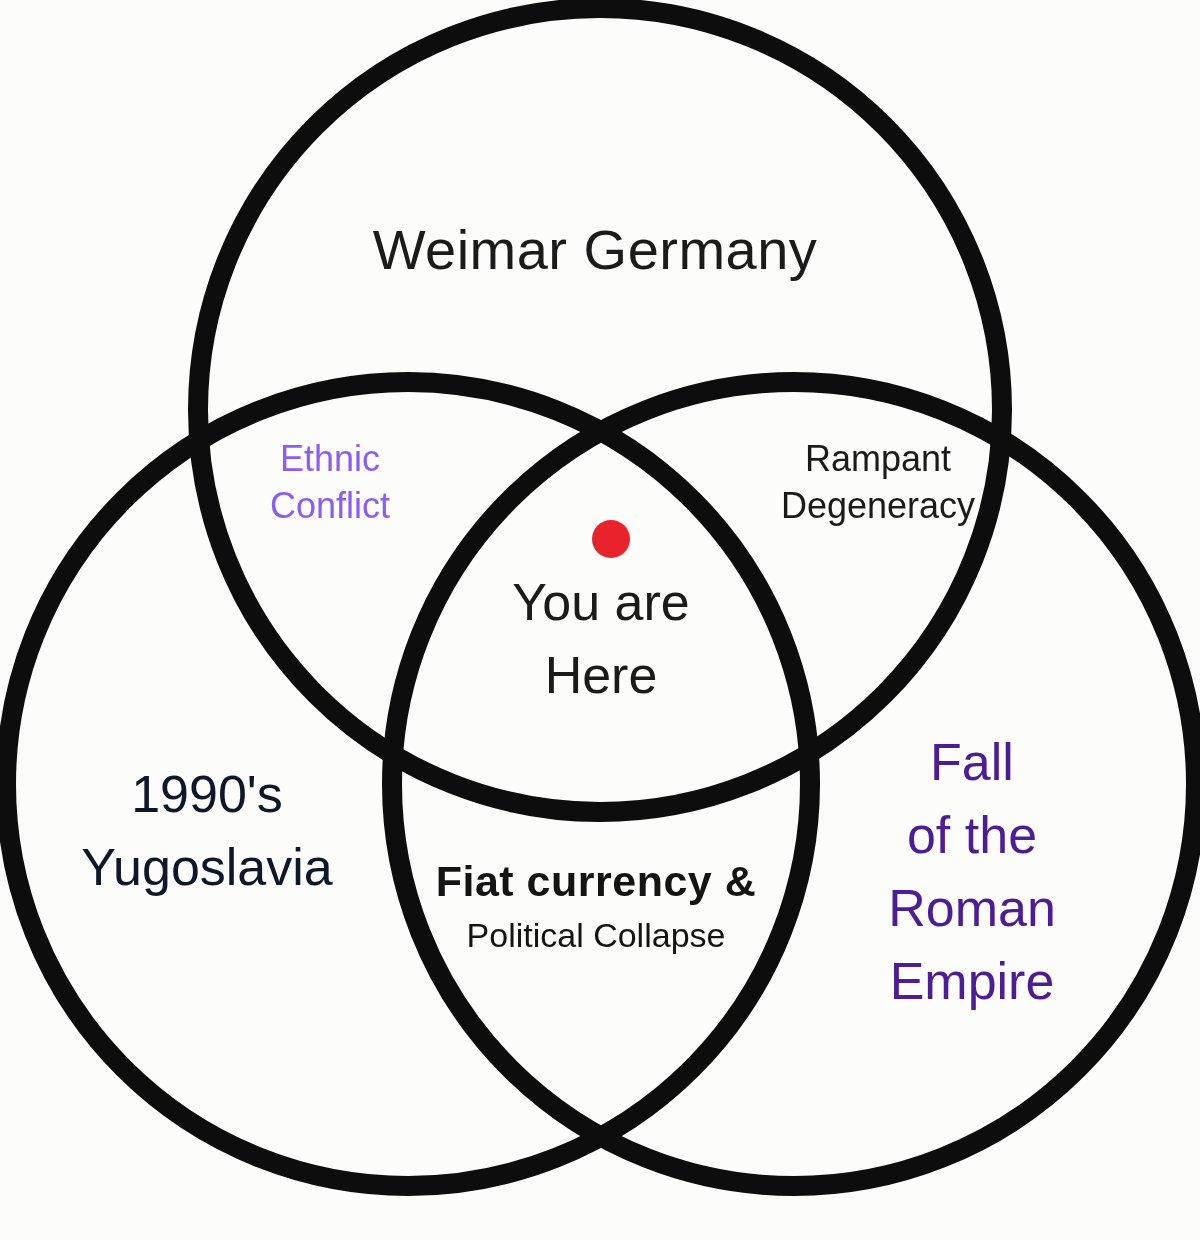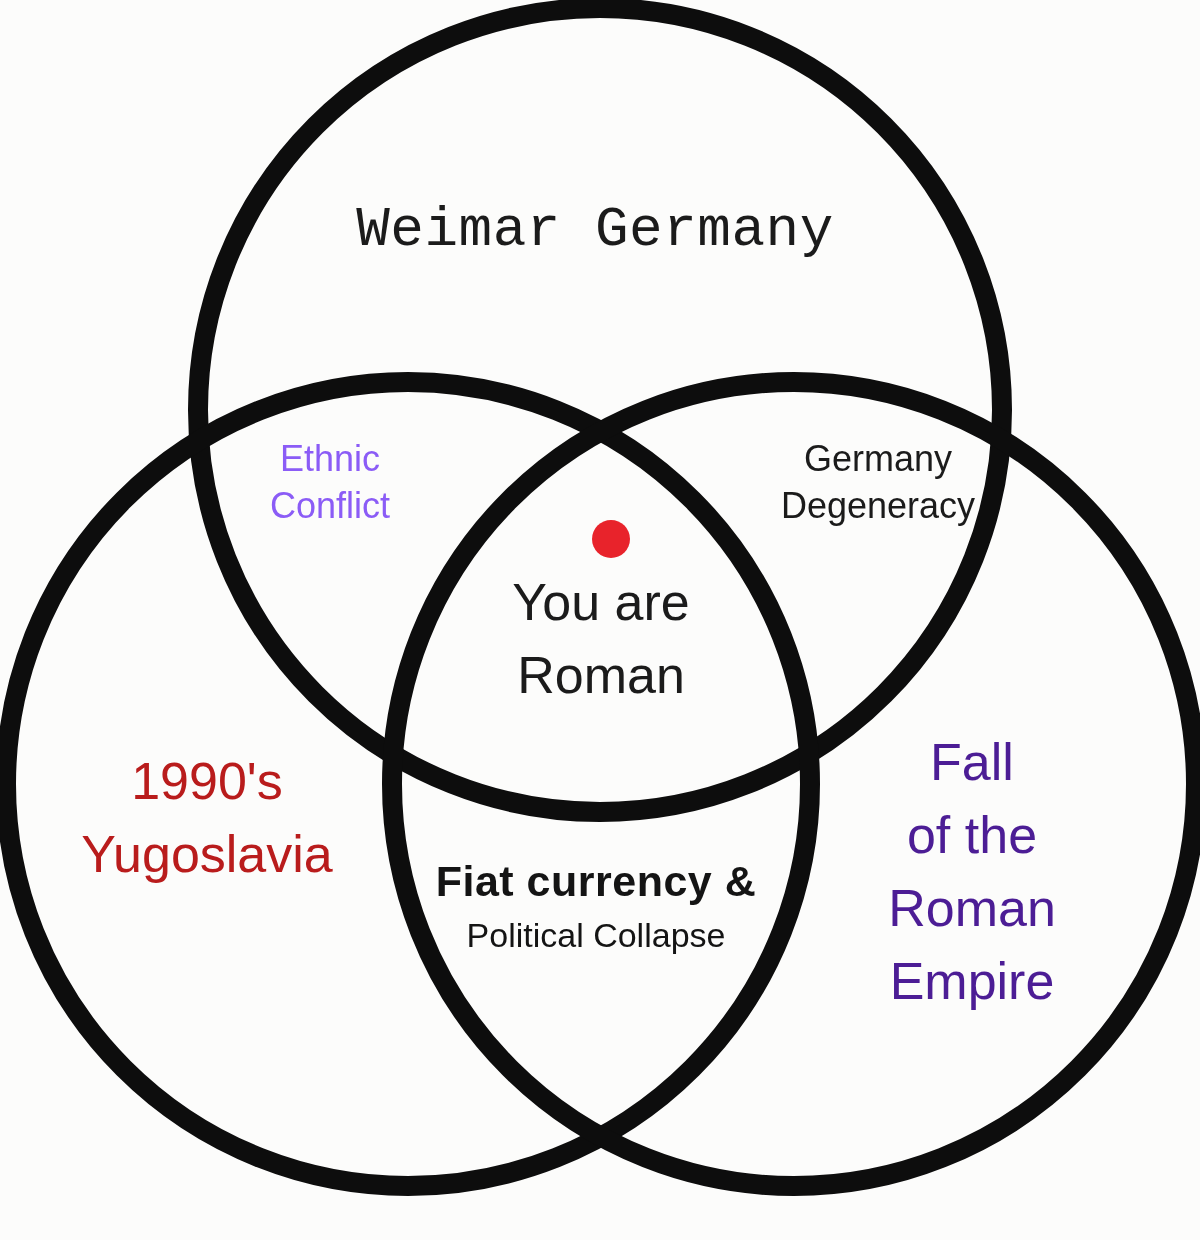--- a/index.html
+++ b/index.html
@@ -58,21 +58,21 @@
   .fiat-line1 {
     font-size: 43px;
     font-weight: 700;
     letter-spacing: 0.5px;
   }
   .fiat-line2 {
     font-size: 34px;
     font-weight: 500;
   }
   
-  .pos-weimar      { left: 595px; top: 230px; font-family: Liberation Mono, monospace; }
+  .pos-weimar      { left: 595px; top: 249px; }
   .pos-ethnic      { left: 330px; top: 482px; }
   .pos-rampant     { left: 878px; top: 482px; }
   .pos-youarehere  { left: 601px; top: 639px; }
   .pos-yugoslavia  { left: 207px; top: 818px; }
   .pos-fiat        { left: 596px; top: 906px; }
   .pos-roman       { left: 972px; top: 872px; }
 </style>
 </head>
 <body>
 
@@ -84,27 +84,27 @@
     <circle cx="408" cy="784" r="402" class="venn-circle" stroke="#0d0d0d"></circle>
     <circle cx="794" cy="784" r="402" class="venn-circle" stroke="#0d0d0d"></circle>
     <circle cx="611" cy="539" r="19" fill="#e8232b"></circle>
   </svg>
 
   <div class="label label-large pos-weimar" style="color: rgb(27, 27, 27);">Weimar Germany</div>
 
   <div class="label label-medium pos-ethnic" style="color: #8b5cf6;">Ethnic
 Conflict</div>
 
-  <div class="label label-medium pos-rampant" style="color: rgb(27, 27, 27);">Germany
+  <div class="label label-medium pos-rampant" style="color: rgb(27, 27, 27);">Rampant
 Degeneracy</div>
 
   <div class="label label-center pos-youarehere" style="color: rgb(27, 27, 27);">You are
-Roman</div>
+Here</div>
 
-  <div class="label label-center pos-yugoslavia" style="color: #b91c1c;">1990's
+  <div class="label label-center pos-yugoslavia" style="color: #0f172a; margin-top: 13px;">1990's
 Yugoslavia</div>
 
   <div class="fiat-group pos-fiat">
     <span class="fiat-line1">Fiat currency &amp;</span>
     <span class="fiat-line2">Political Collapse</span>
   </div>
 
   <div class="label label-center pos-roman" style="color: #4c1d95;">Fall
 of the
 Roman

